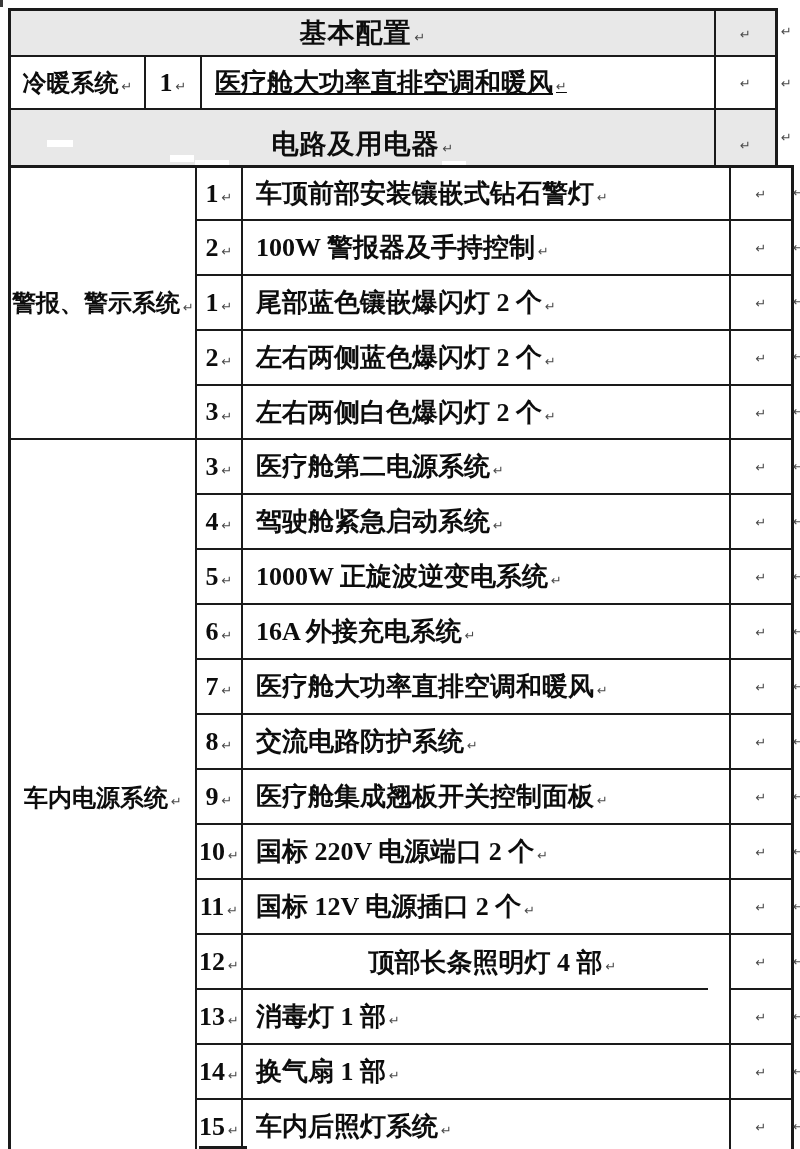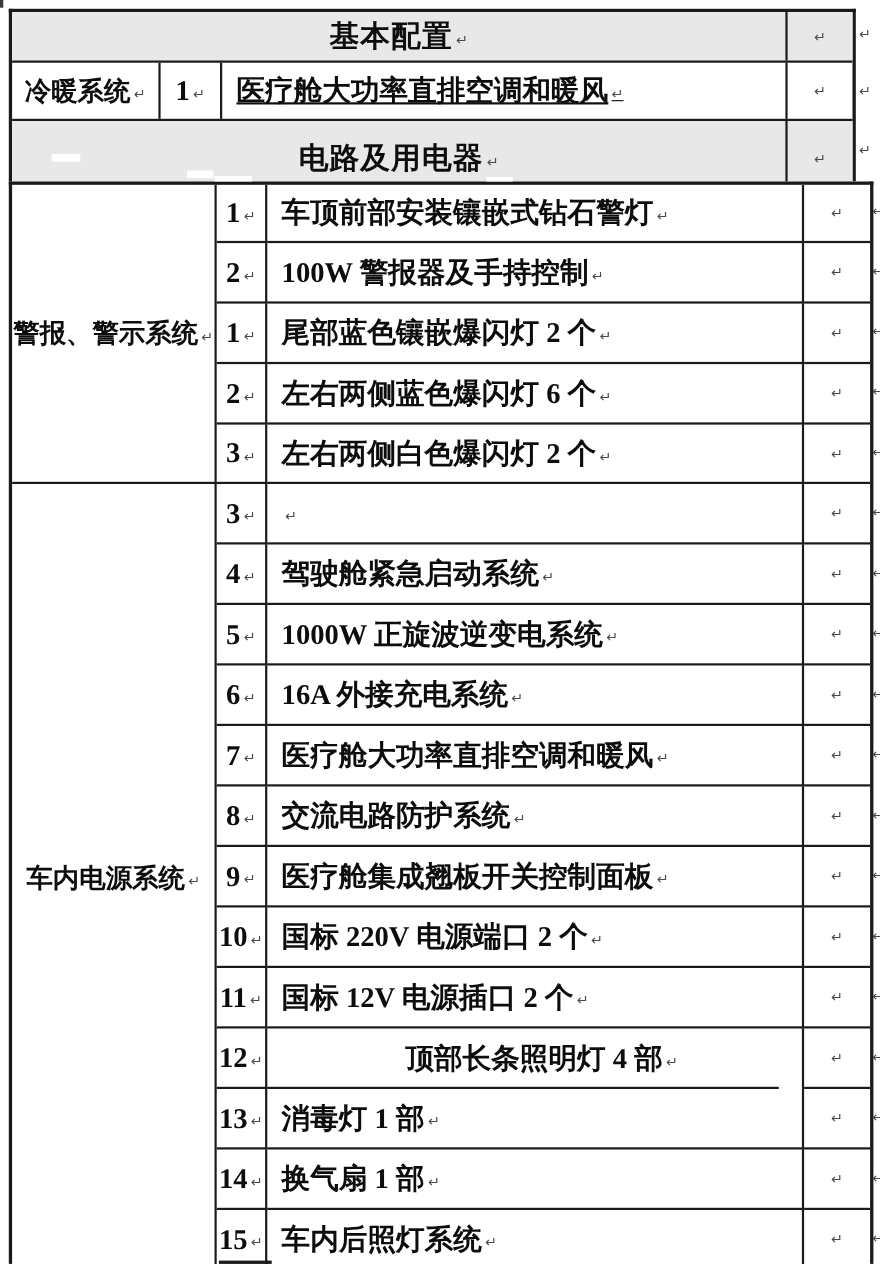--- a/index.html
+++ b/index.html
@@ -148,21 +148,21 @@
         </div>
       <div class="cell pad">
           <span class="pm">↵</span>
         </div>
 
       <div class="cell num">
           <span class="num-text">2</span>
           <span class="pm">↵</span>
         </div>
       <div class="cell desc">
-          <span class="desc-text">左右两侧蓝色爆闪灯 6 个</span>
+          <span class="desc-text">左右两侧蓝色爆闪灯 2 个</span>
           <span class="pm">↵</span>
         </div>
       <div class="cell pad">
           <span class="pm">↵</span>
         </div>
 
       <div class="cell num">
           <span class="num-text">3</span>
           <span class="pm">↵</span>
         </div>
@@ -179,20 +179,21 @@
       <div class="cell cat span13">
         <span class="cat-text">车内电源系统</span>
           <span class="pm">↵</span>
       </div>
 
       <div class="cell num">
           <span class="num-text">3</span>
           <span class="pm">↵</span>
         </div>
       <div class="cell desc">
+          <span class="desc-text">医疗舱第二电源系统</span>
           <span class="pm">↵</span>
         </div>
       <div class="cell pad">
           <span class="pm">↵</span>
         </div>
 
       <div class="cell num">
           <span class="num-text">4</span>
           <span class="pm">↵</span>
         </div>

